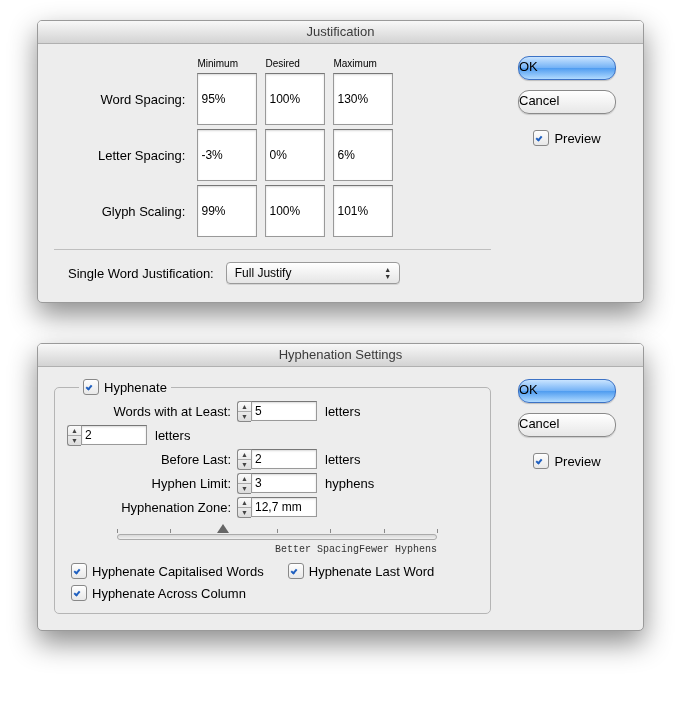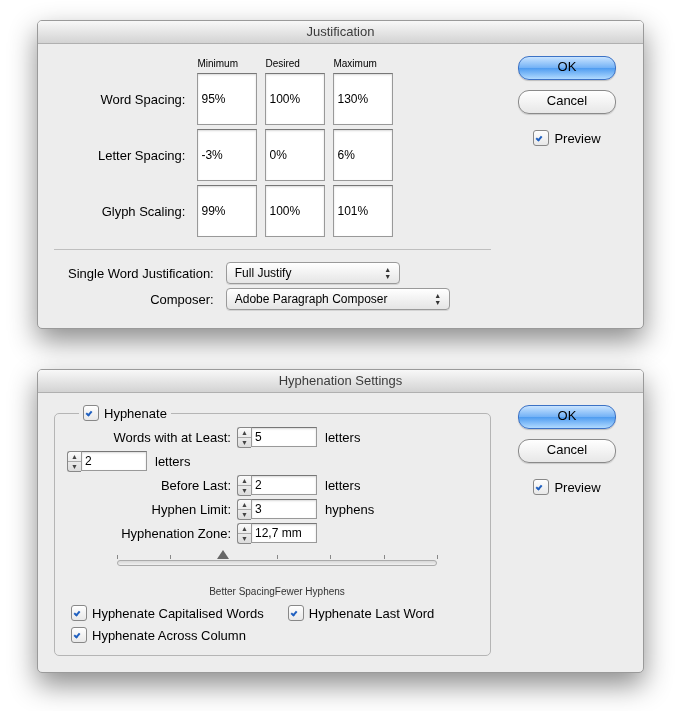--- a/index.html
+++ b/index.html
@@ -45,21 +45,21 @@
 
   
   .btn {
     width: 96px;
     height: 22px;
     border-radius: 11px;
     border: 1px solid #8a8a8a;
     background: linear-gradient(#ffffff, #e7e7e7);
     font-size: 13px;
     color: #000;
-    text-align: center;
+    text-align: left;
     line-height: 20px;
     margin-bottom: 10px;
     box-shadow: 0 1px 1px rgba(0,0,0,0.15);
     cursor: default;
   }
   .btn.primary {
     border-color: #3c72c5;
     background: linear-gradient(#c9e4ff, #74b2f6 49%, #4f9cf0 51%, #b0daff);
     box-shadow: 0 1px 1px rgba(0,0,0,0.2);
   }
@@ -244,24 +244,25 @@
     position: absolute;
     top: -4px;
     width: 0; height: 0;
     border-left: 6px solid transparent;
     border-right: 6px solid transparent;
     border-bottom: 9px solid #666;
     transform: translateX(-6px);
   }
   .sliderlabels {
     display: flex;
-    justify-content: center;
+    justify-content: flex-end;
     font-size: 10px;
     color: #333;
-    margin-top: 18px;
+    margin-top: 2px;
+    font-family: Liberation Mono, monospace;
   }
 
   .checksrow {
     display: flex;
     gap: 24px;
     margin-top: 6px;
     padding-left: 4px;
   }
 </style>
 </head>
@@ -306,29 +307,20 @@
         <tbody>
         <tr>
           <td class="lbl">Single Word Justification:</td>
           <td>
             <div class="sel" style="width:160px">
               <span class="seltext">Full Justify</span>
               <span class="selarrows"></span>
             </div>
           </td>
         </tr>
-        <tr>
-          <td class="lbl">Composer:</td>
-          <td>
-            <div class="sel" style="width:210px">
-              <span class="seltext">Adobe Paragraph Composer</span>
-              <span class="selarrows"></span>
-            </div>
-          </td>
-        </tr>
       </tbody>
         </table>
     </div>
 
     <div class="sidebar">
       <div class="btn primary">OK</div>
       <div class="btn">Cancel</div>
       <label class="chklabel" style="margin-top:6px">
         <span class="check checked"></span>
         <span>Preview</span>

